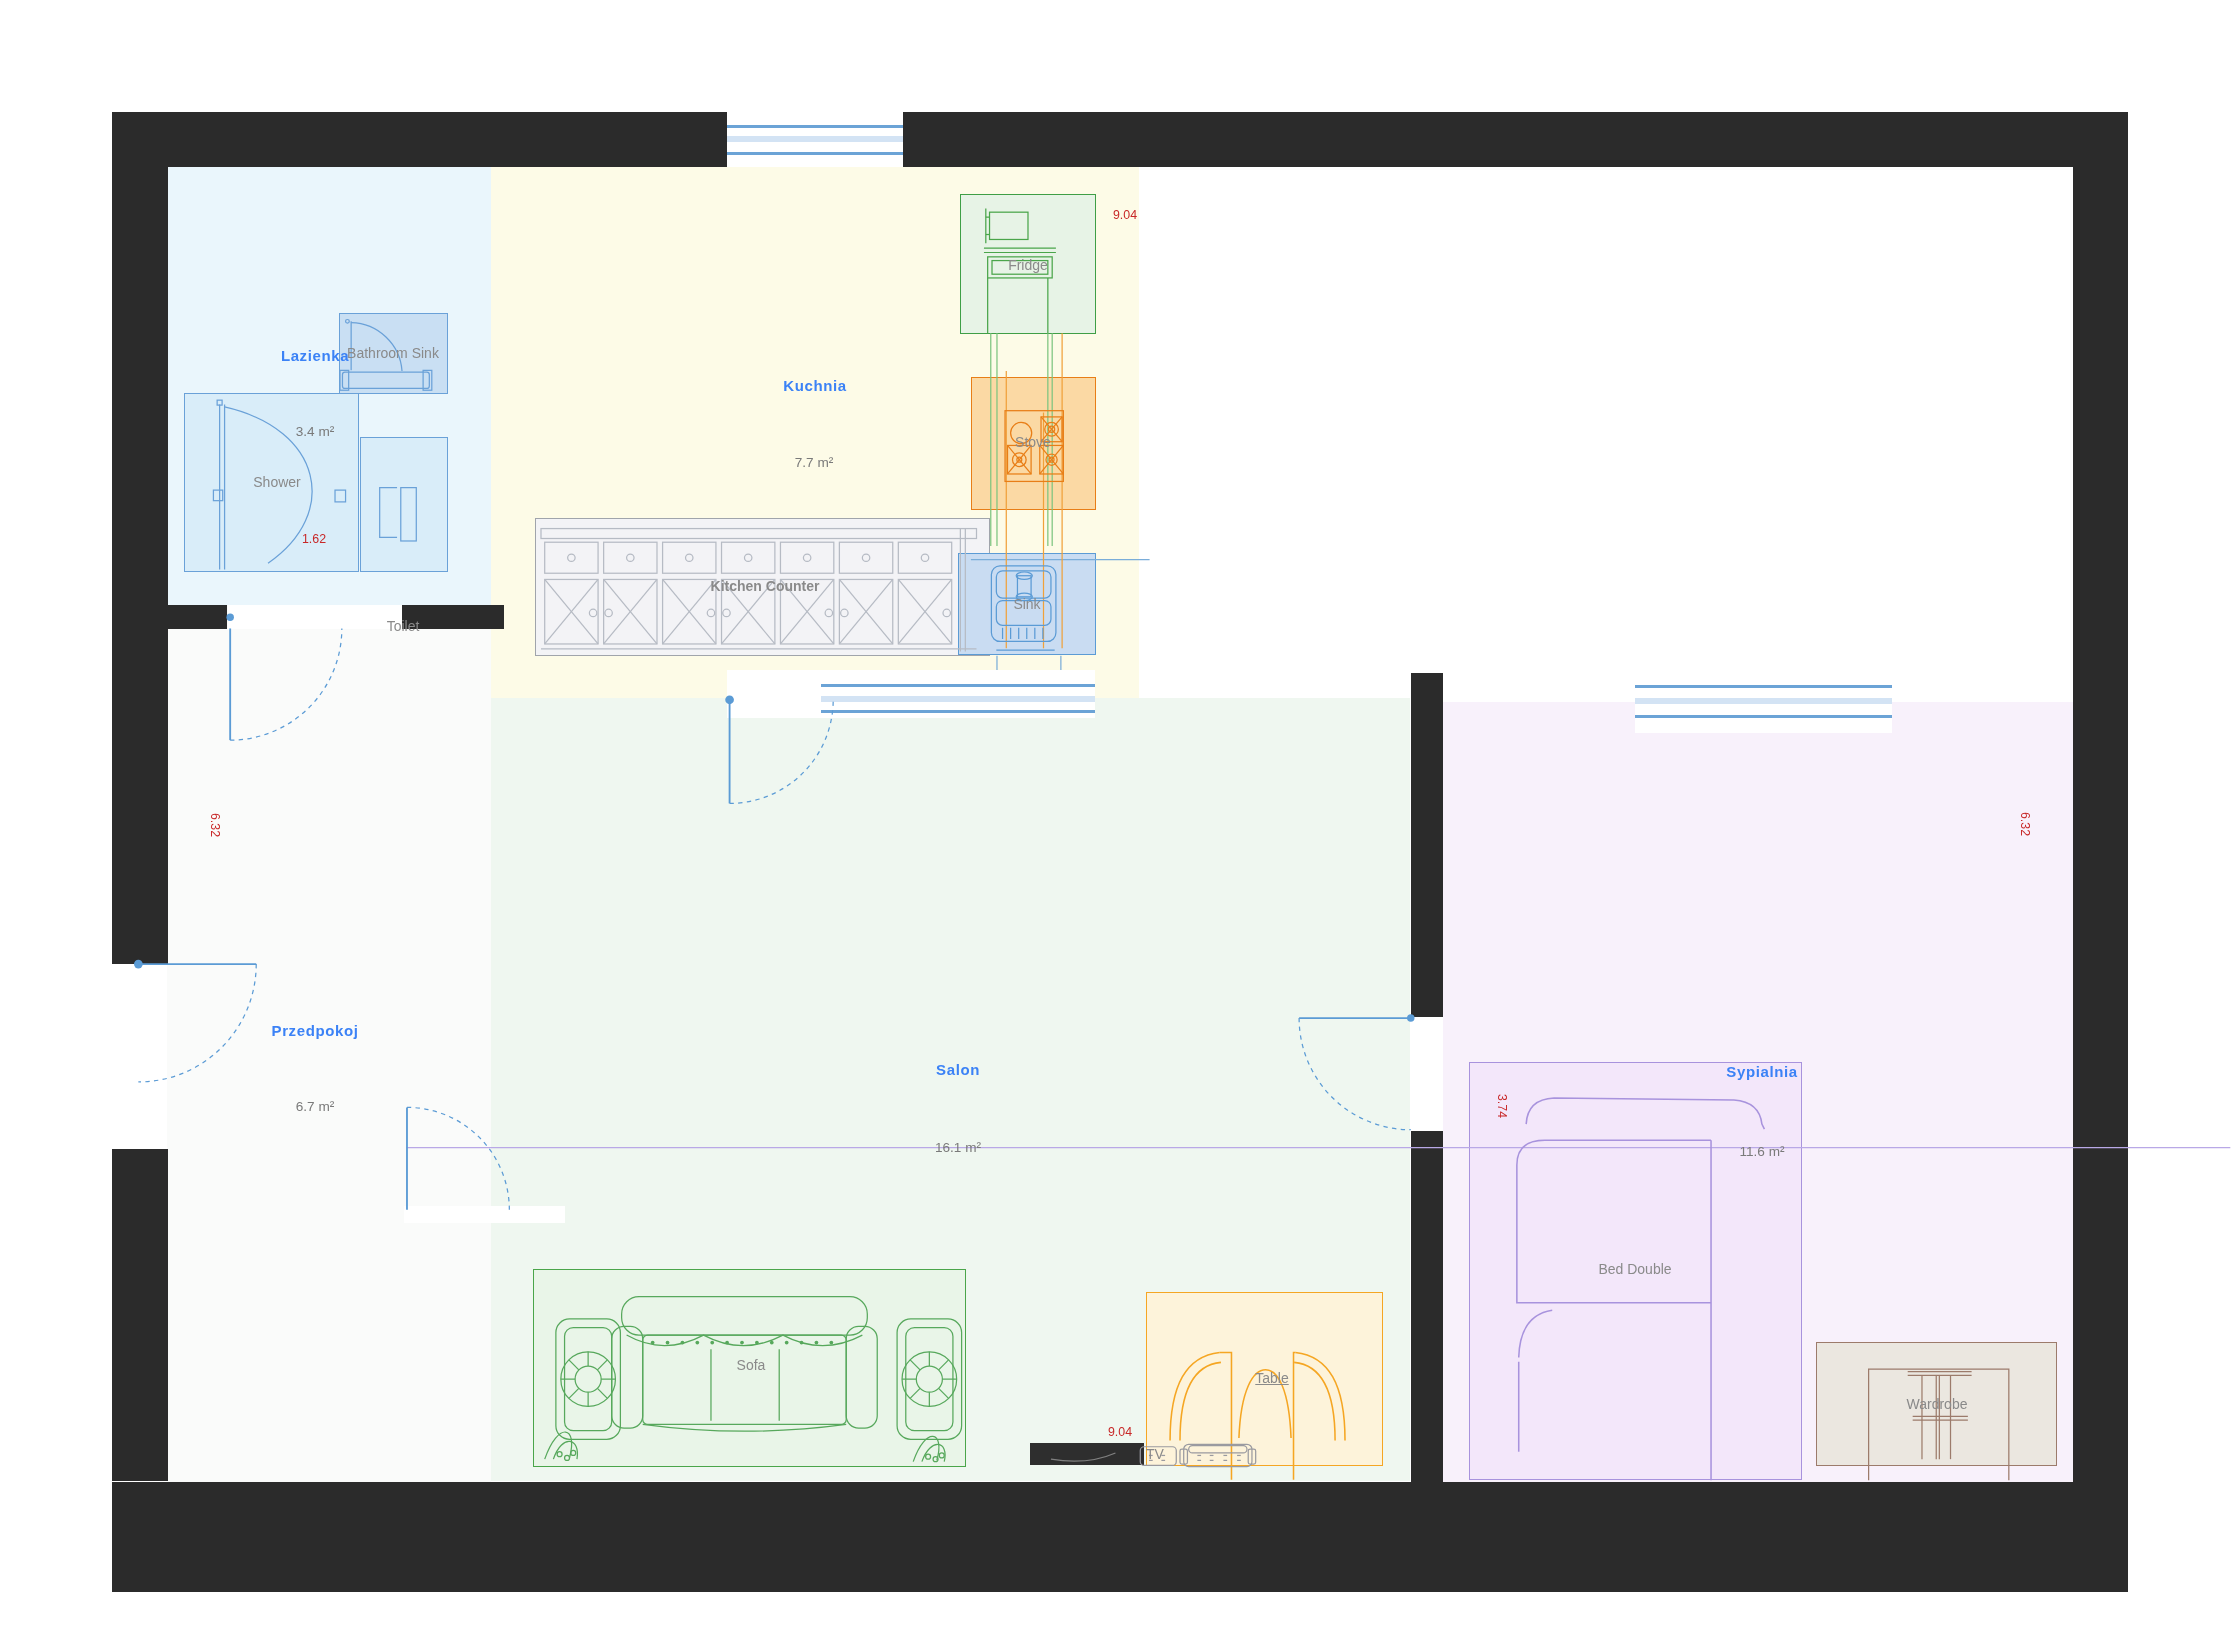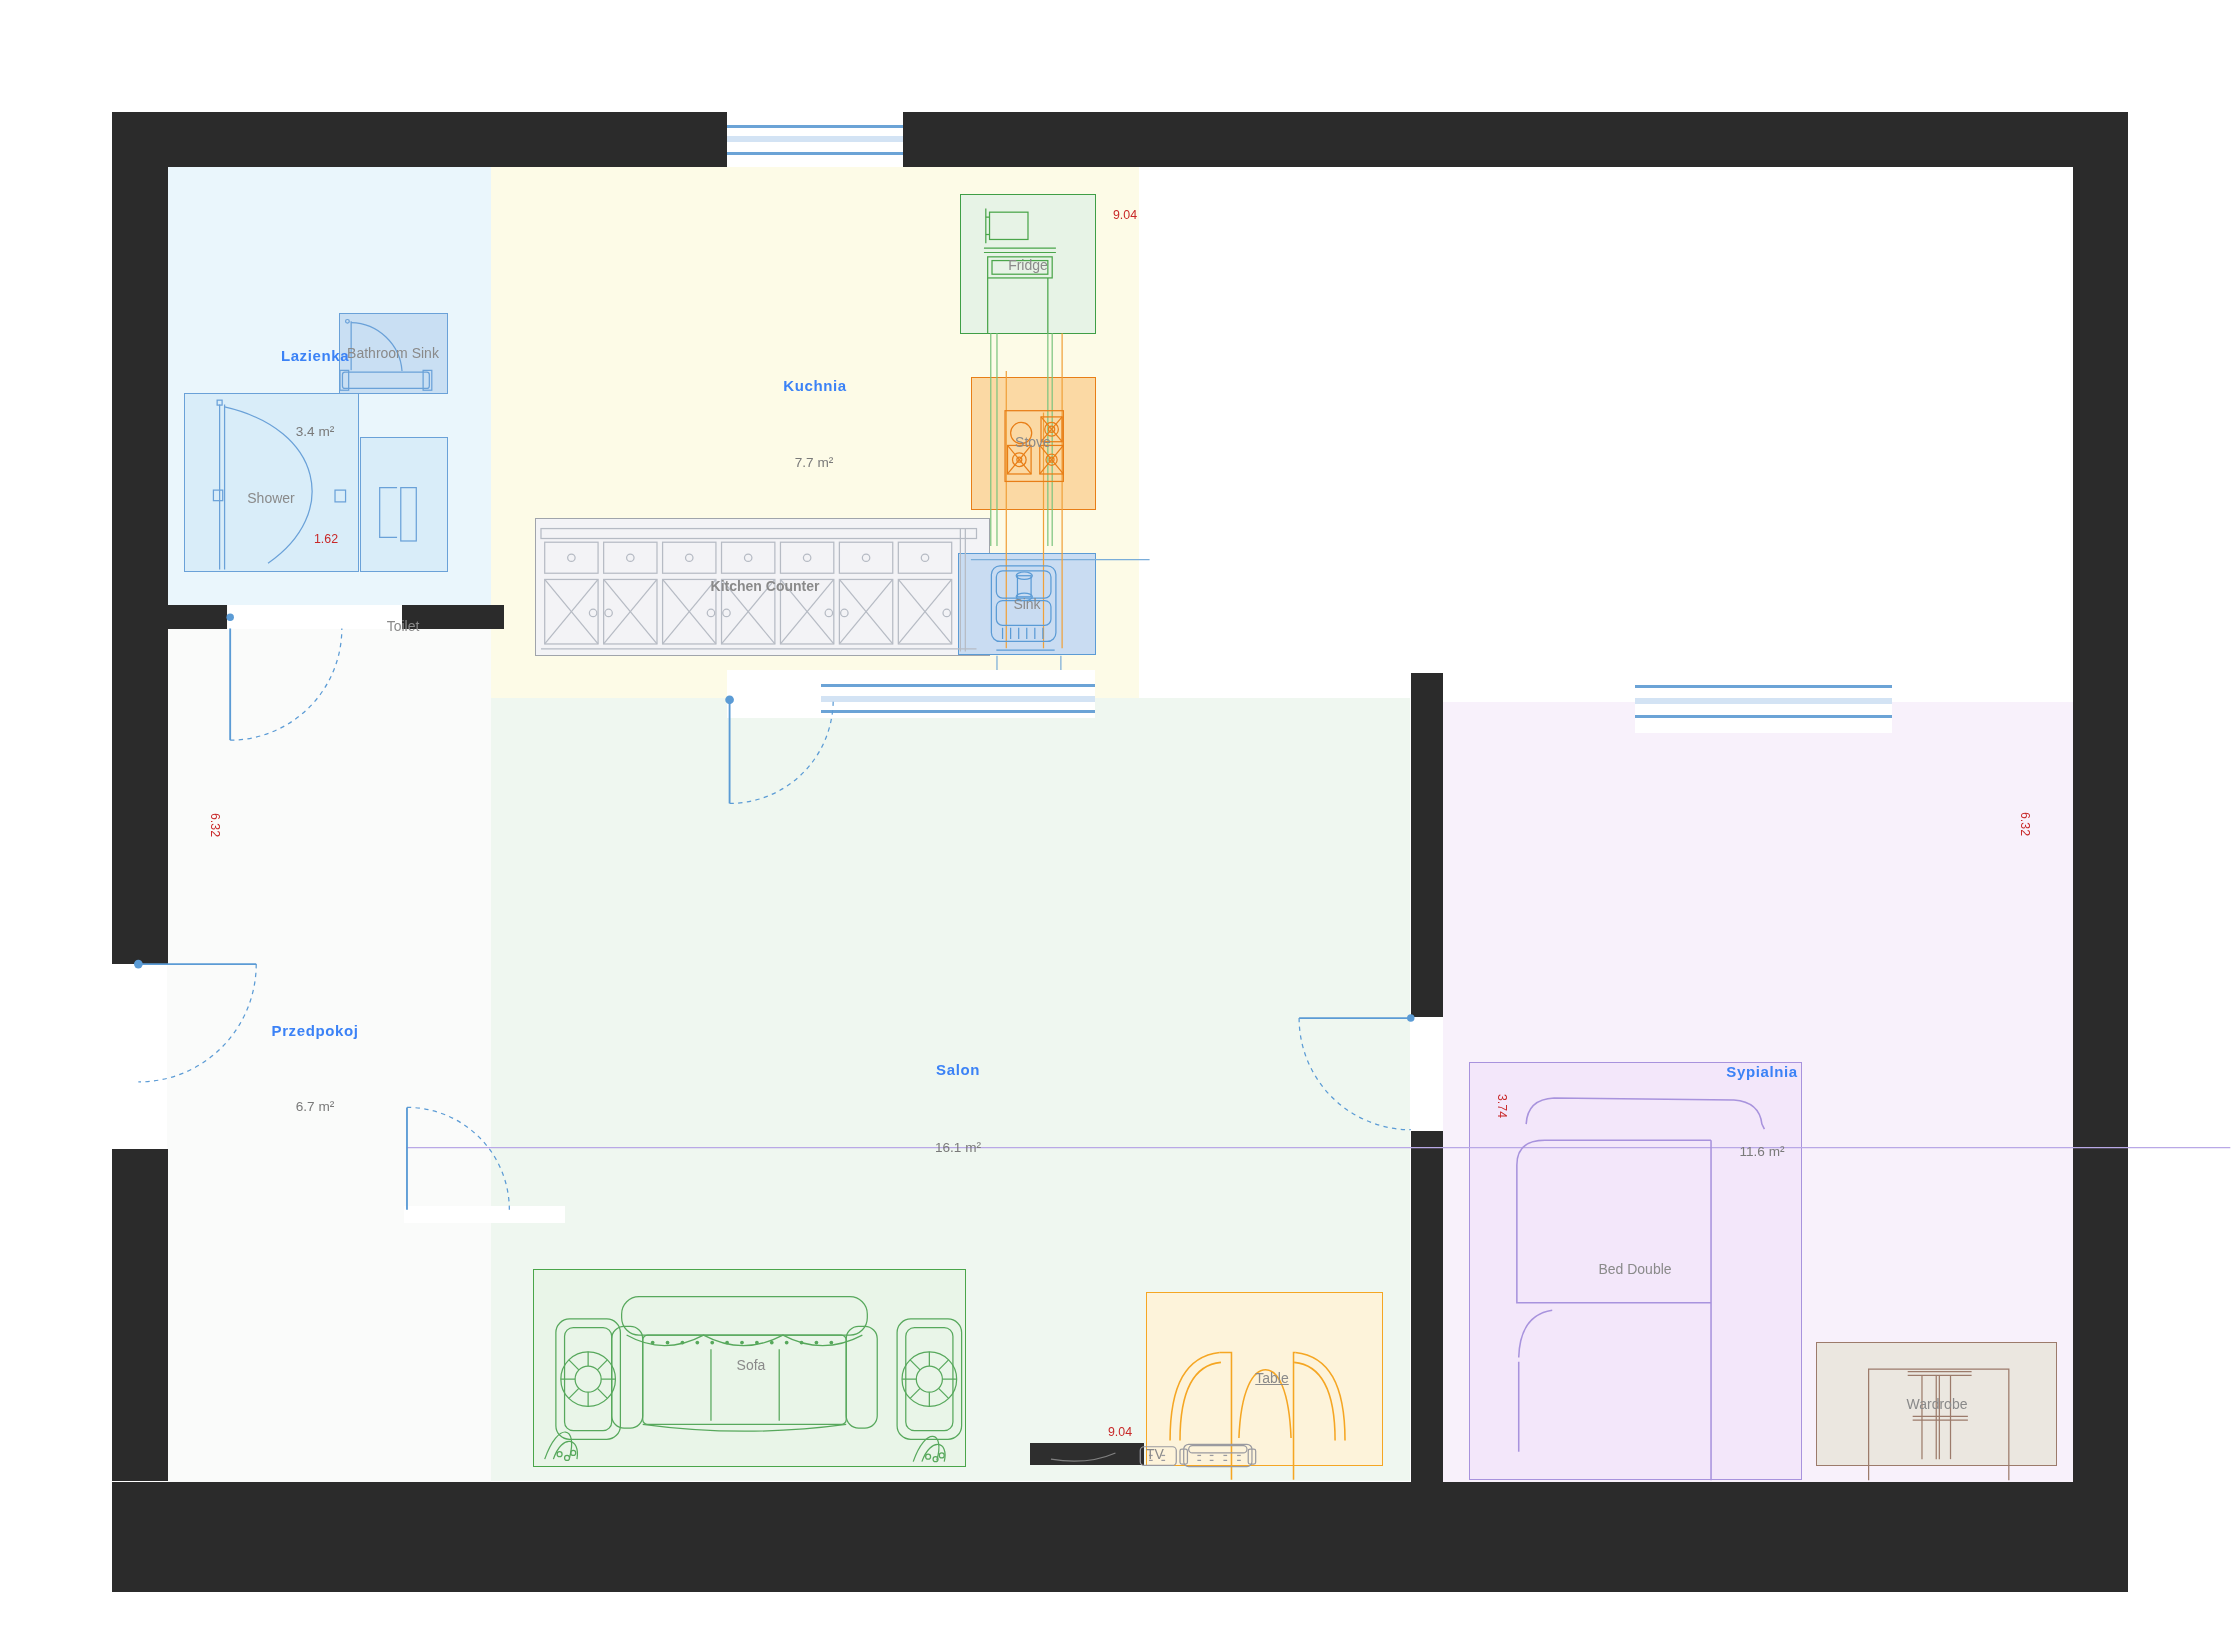--- a/index.html
+++ b/index.html
@@ -375,33 +375,33 @@
   <div class="lbl room-name" style="left:958px;top:1069px;">Salon</div>
   <div class="lbl room-name" style="left:1762px;top:1071px;">Sypialnia</div>
 
   <div class="lbl room-area" style="left:315px;top:431px;">3.4 m²</div>
   <div class="lbl room-area" style="left:814px;top:462px;">7.7 m²</div>
   <div class="lbl room-area" style="left:315px;top:1106px;">6.7 m²</div>
   <div class="lbl room-area" style="left:958px;top:1147px;">16.1 m²</div>
   <div class="lbl room-area" style="left:1762px;top:1151px;">11.6 m²</div>
 
   <div class="lbl flabel" style="left:393px;top:353px;">Bathroom Sink</div>
-  <div class="lbl flabel" style="left:271px;top:482px;margin-top:16px;">Shower</div>
+  <div class="lbl flabel" style="left:277px;top:482px;">Shower</div>
   <div class="lbl flabel" style="left:403px;top:598px;margin-top:28px;">Toilet</div>
   <div class="lbl flabel" style="left:1028px;top:265px;">Fridge</div>
   <div class="lbl flabel" style="left:1033px;top:442px;">Stove</div>
   <div class="lbl flabel" style="left:1027px;top:604px;">Sink</div>
   <div class="lbl flabel" style="left:765px;top:586px;font-weight:bold;">Kitchen Counter</div>
   <div class="lbl flabel" style="left:751px;top:1365px;">Sofa</div>
   <div class="lbl flabel" style="left:1272px;top:1378px;text-decoration:underline;">Table</div>
   <div class="lbl flabel" style="left:1155px;top:1454px;">TV</div>
   <div class="lbl flabel" style="left:1635px;top:1269px;">Bed Double</div>
   <div class="lbl flabel" style="left:1937px;top:1404px;">Wardrobe</div>
 
   <div class="lbl dim" style="left:1125px;top:215px;">9.04</div>
-  <div class="lbl dim" style="left:314px;top:539px;margin-left:12px;">1.62</div>
+  <div class="lbl dim" style="left:314px;top:539px;">1.62</div>
   <div class="lbl dim dim-v" style="left:215px;top:825px;">6.32</div>
   <div class="lbl dim dim-v" style="left:2025px;top:824px;">6.32</div>
   <div class="lbl dim dim-v" style="left:1502px;top:1106px;">3.74</div>
   <div class="lbl dim" style="left:1120px;top:1432px;">9.04</div>
 
 </div>
 
 
 </body></html>

